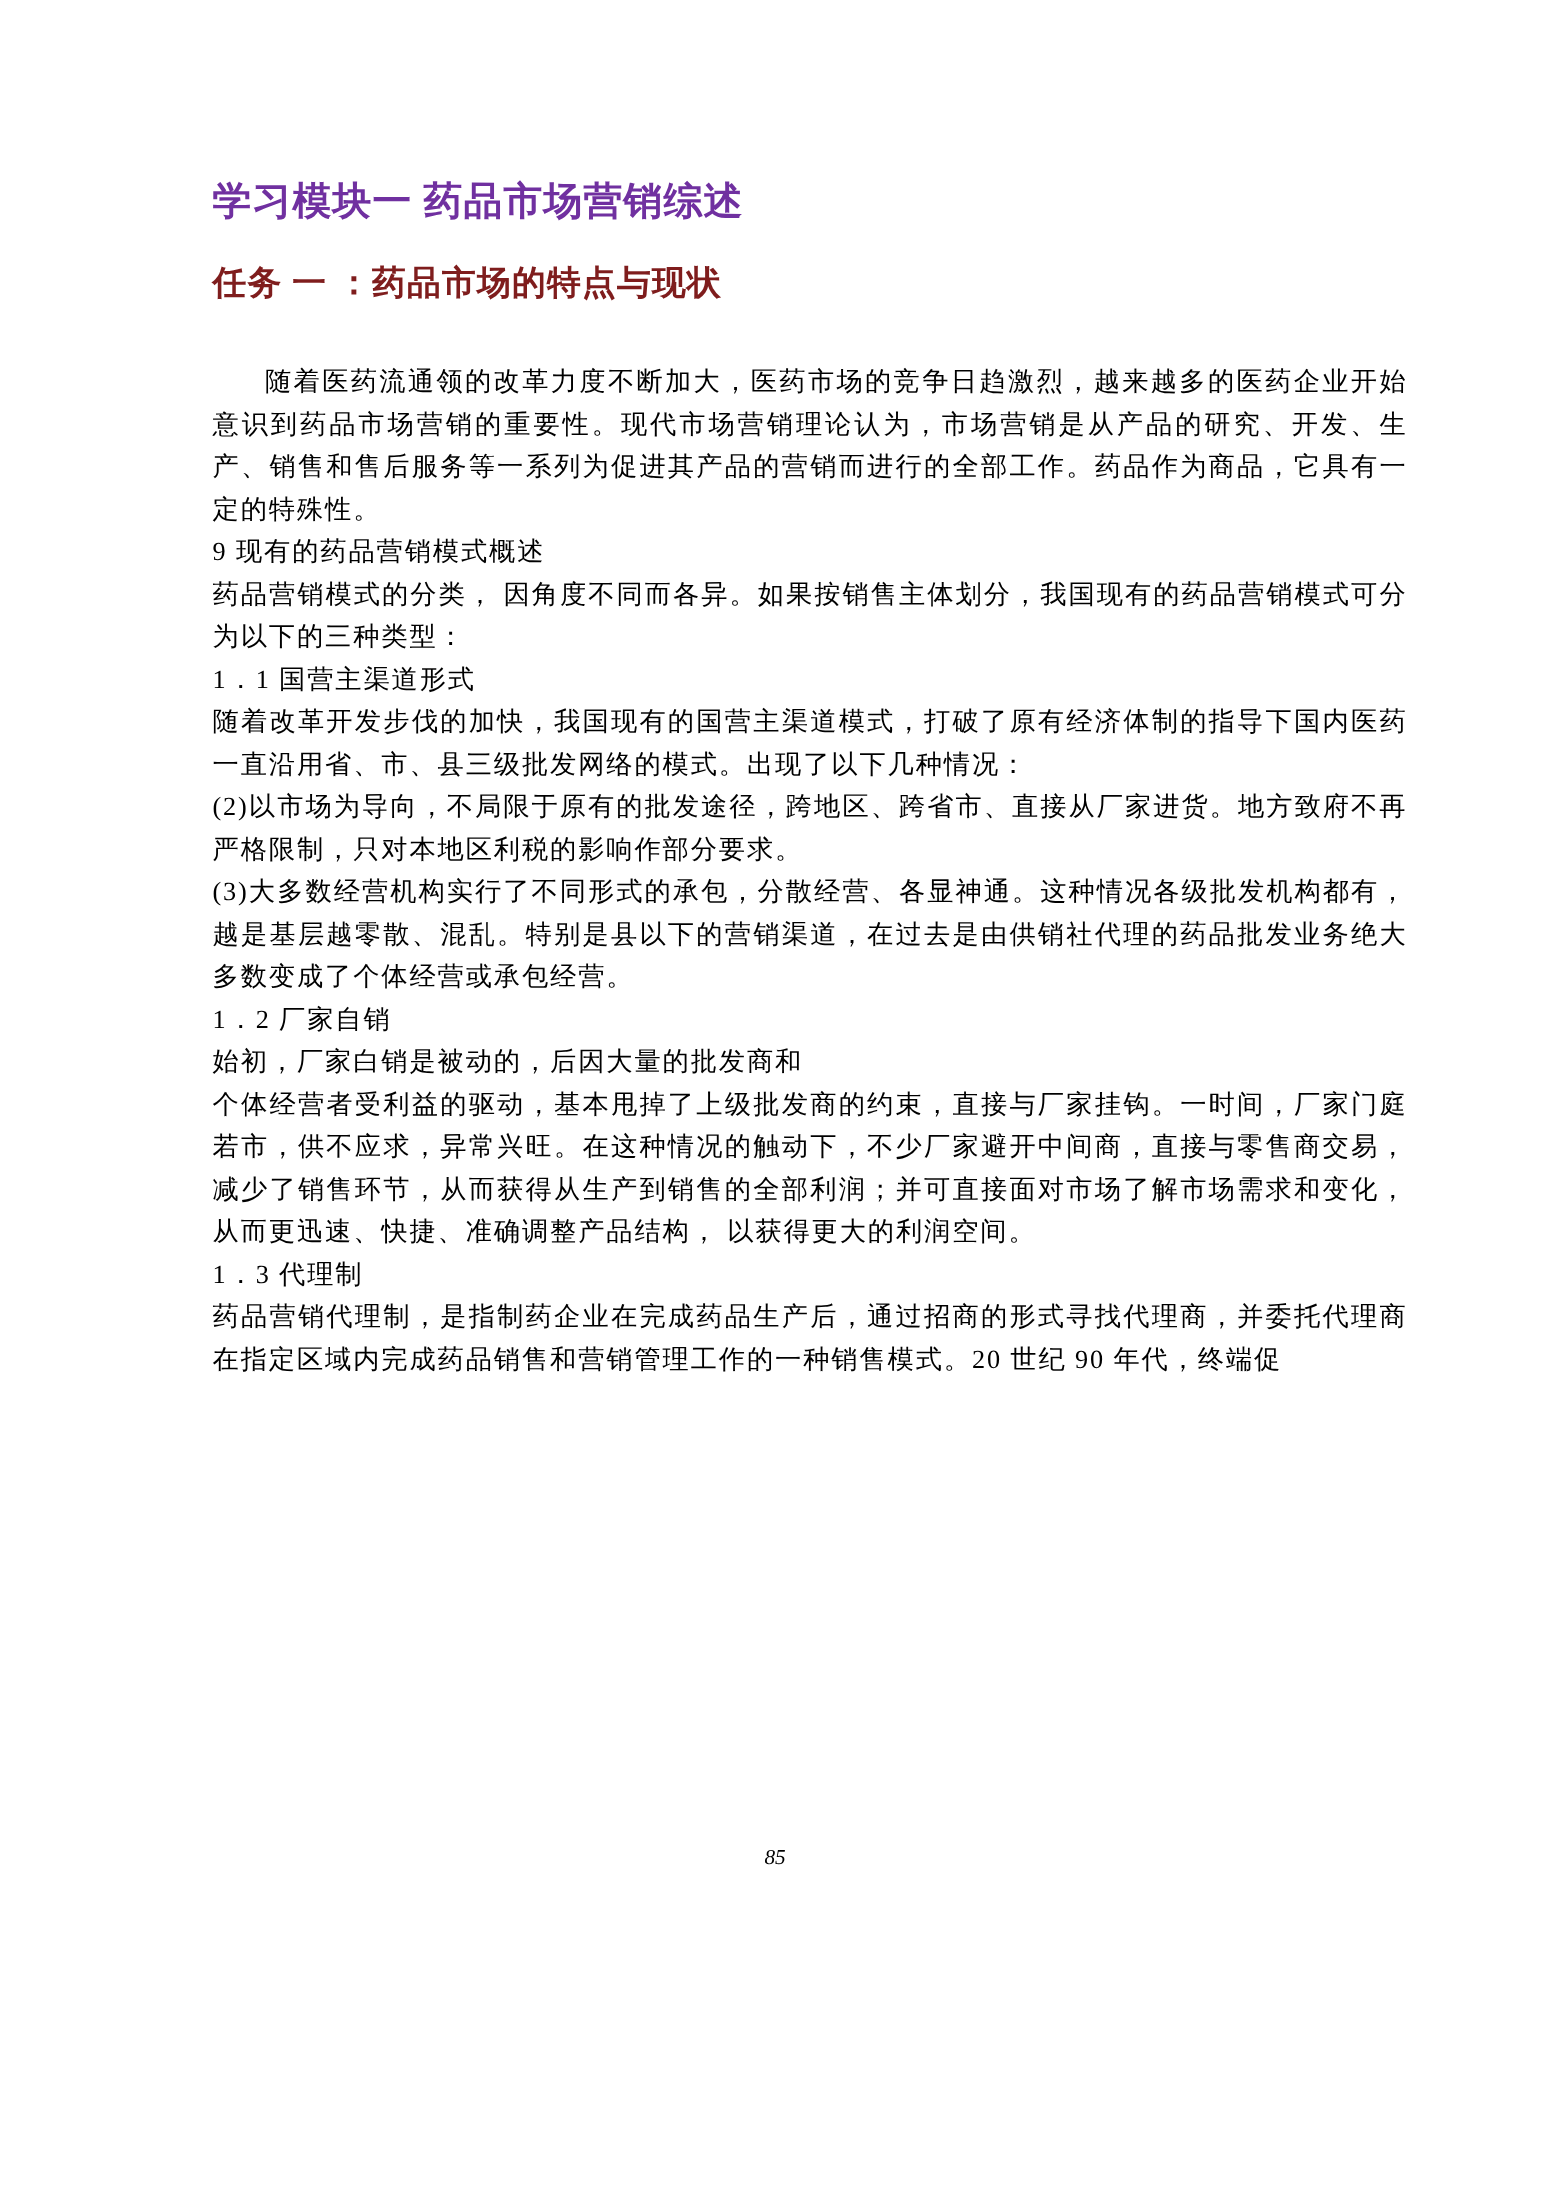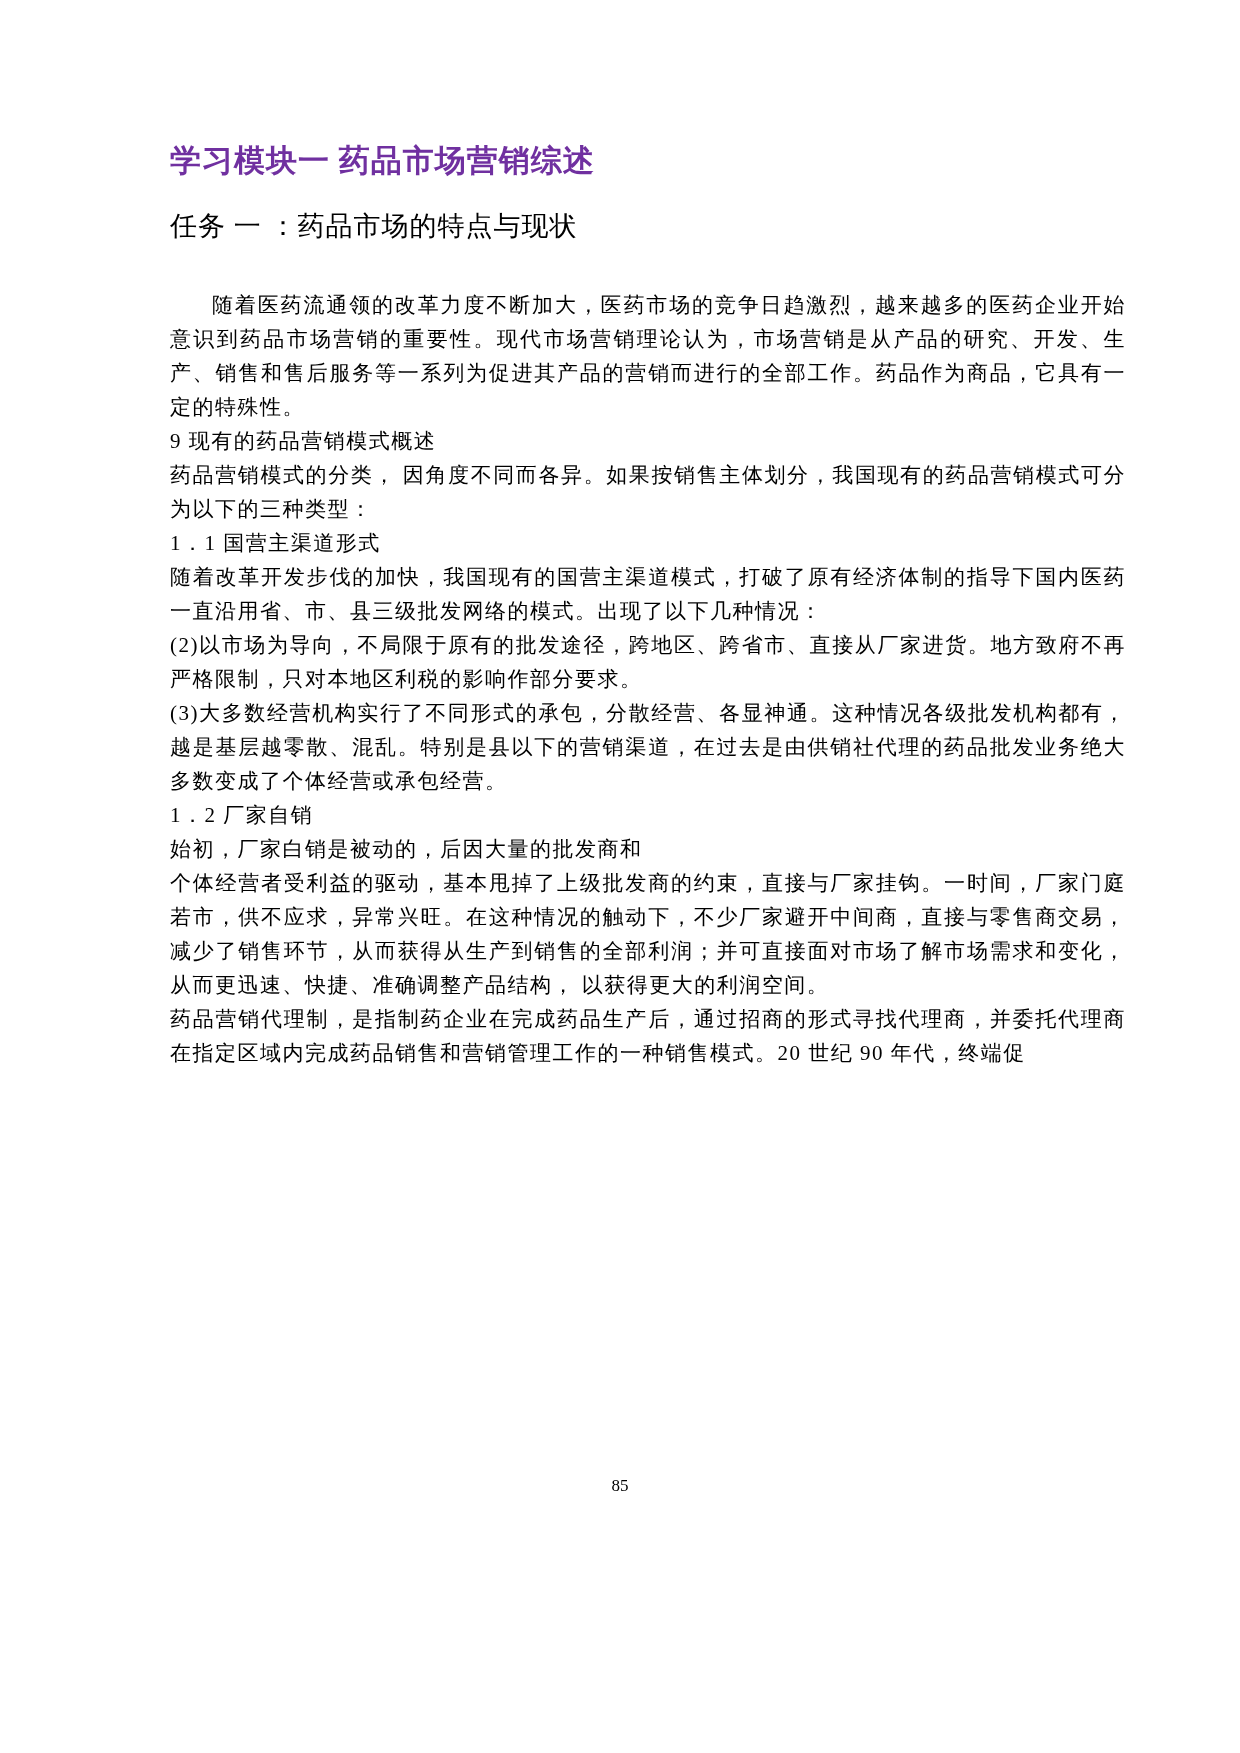--- a/index.html
+++ b/index.html
@@ -23,23 +23,23 @@
     font-size: 31px;
     line-height: 1.25;
     font-weight: bold;
     letter-spacing: 1px;
     color: var(--title-color, #7030A0);
   }
   .task-heading {
     margin: 0 0 44px 0;
     font-size: 27px;
     line-height: 1.3;
-    font-weight: normal;
+    font-weight: bold;
     letter-spacing: 1px;
-    color: #000000;
+    color: #7f1d1d;
   }
   .case-heading {
     margin: 0 0 64px 0;
     padding-left: 35px;
     font-size: 23px;
     line-height: 1.3;
     font-weight: bold;
     letter-spacing: 1px;
     color: #000000;
   }
@@ -58,20 +58,21 @@
   }
   .page-footer {
     position: absolute;
     left: 0;
     right: 0;
     top: 1476px;
     text-align: center;
     font-size: 17px;
     letter-spacing: 0;
     color: #000000;
+    font-style: italic;
   }
 </style>
 </head>
 <body>
 
 <div class="page">
 
   <h1 class="module-title">学习模块一 药品市场营销综述</h1>
 
   <h2 class="task-heading">任务 一 ：药品市场的特点与现状</h2>
@@ -81,18 +82,19 @@
     <p class="para first-indent">随着医药流通领的改革力度不断加大，医药市场的竞争日趋激烈，越来越多的医药企业开始意识到药品市场营销的重要性。现代市场营销理论认为，市场营销是从产品的研究、开发、生产、销售和售后服务等一系列为促进其产品的营销而进行的全部工作。药品作为商品，它具有一定的特殊性。</p>
     <p class="para">9 现有的药品营销模式概述</p>
     <p class="para">药品营销模式的分类，  因角度不同而各异。如果按销售主体划分，我国现有的药品营销模式可分为以下的三种类型：</p>
     <p class="para">1．1 国营主渠道形式</p>
     <p class="para">随着改革开发步伐的加快，我国现有的国营主渠道模式，打破了原有经济体制的指导下国内医药一直沿用省、市、县三级批发网络的模式。出现了以下几种情况：</p>
     <p class="para">(2)以市场为导向，不局限于原有的批发途径，跨地区、跨省市、直接从厂家进货。地方致府不再严格限制，只对本地区利税的影响作部分要求。</p>
     <p class="para">(3)大多数经营机构实行了不同形式的承包，分散经营、各显神通。这种情况各级批发机构都有，越是基层越零散、混乱。特别是县以下的营销渠道，在过去是由供销社代理的药品批发业务绝大多数变成了个体经营或承包经营。</p>
     <p class="para">1．2 厂家自销</p>
     <p class="para">始初，厂家白销是被动的，后因大量的批发商和</p>
     <p class="para">个体经营者受利益的驱动，基本甩掉了上级批发商的约束，直接与厂家挂钩。一时间，厂家门庭若市，供不应求，异常兴旺。在这种情况的触动下，不少厂家避开中间商，直接与零售商交易，减少了销售环节，从而获得从生产到销售的全部利润；并可直接面对市场了解市场需求和变化，从而更迅速、快捷、准确调整产品结构，  以获得更大的利润空间。</p>
+    <p class="para">1．3 代理制</p>
     <p class="para">药品营销代理制，是指制药企业在完成药品生产后，通过招商的形式寻找代理商，并委托代理商在指定区域内完成药品销售和营销管理工作的一种销售模式。20 世纪 90 年代，终端促</p>
   </div>
 
   <div class="page-footer">85</div>
 
 </div>
 
 </body></html>

